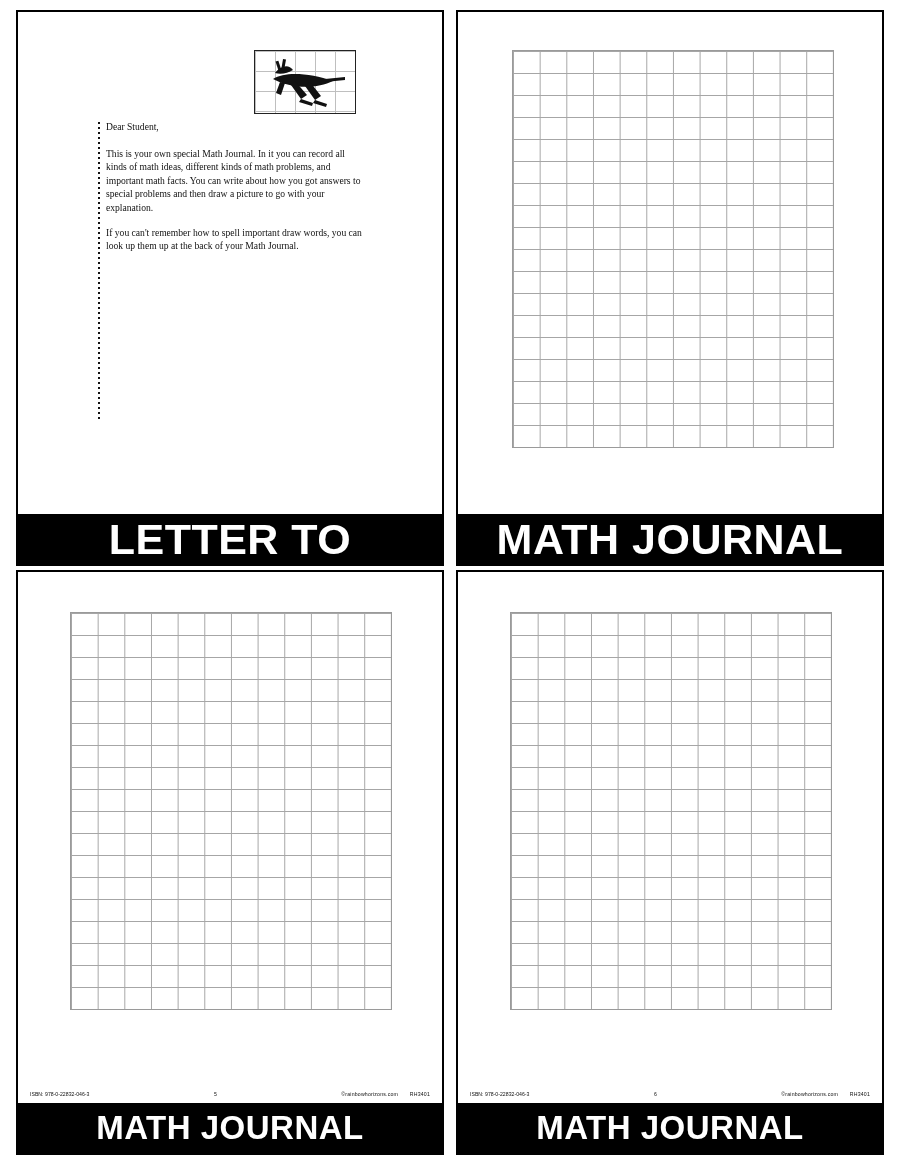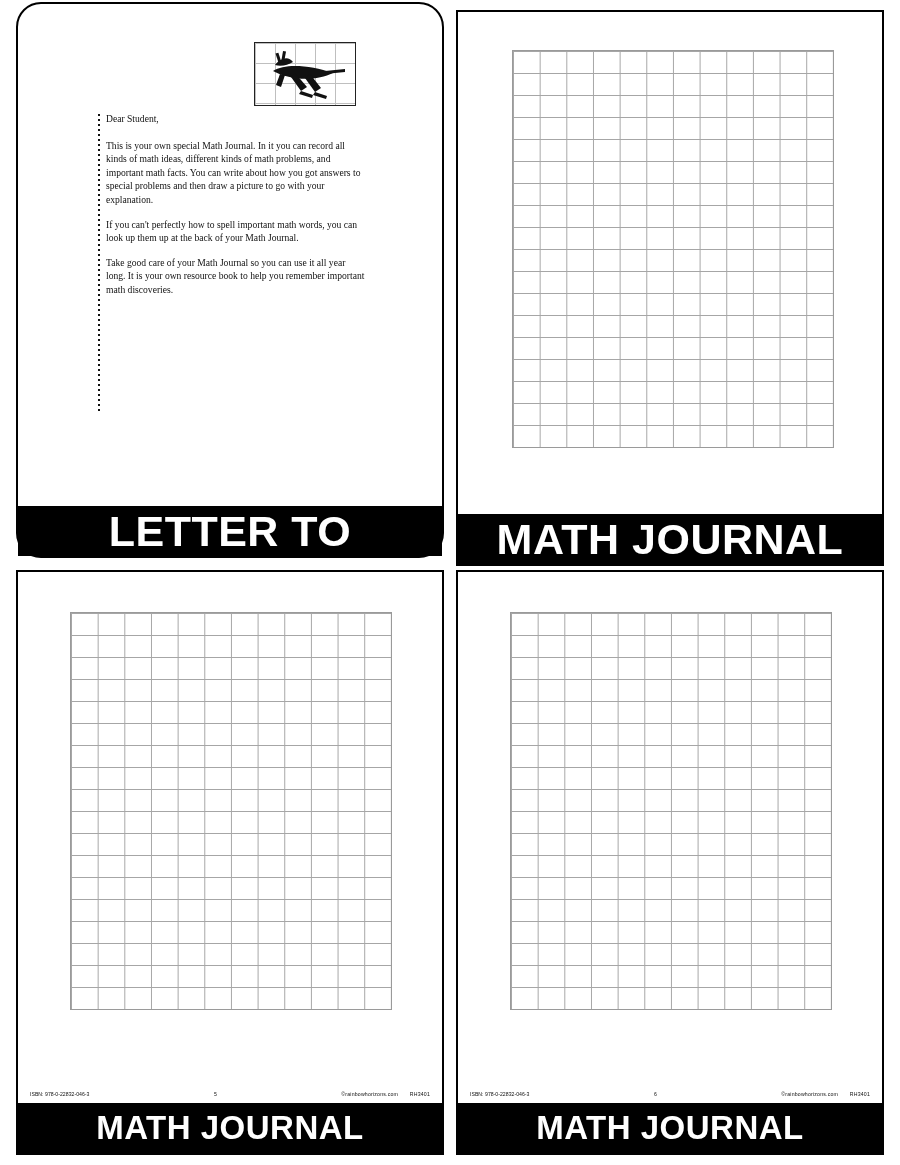--- a/index.html
+++ b/index.html
@@ -18,21 +18,21 @@
   .sheet {
     position: absolute;
     box-sizing: border-box;
     background: #ffffff;
     border: 2px solid #000000;
     display: flex;
     flex-direction: column;
   }
 
   
-  .q-tl { left: 16px;  top: 2px;  width: 428px; height: 556px; border-radius: 25px; }
+  .q-tl { left: 16px;  top: 10px;  width: 428px; height: 556px; }
   .q-tr { left: 456px; top: 10px;  width: 428px; height: 556px; }
   .q-bl { left: 16px;  top: 570px; width: 428px; height: 585px; }
   .q-br { left: 456px; top: 570px; width: 428px; height: 585px; }
 
   .page-body {
     flex: 1 1 auto;
     position: relative;
     overflow: hidden;
   }
 
@@ -163,22 +163,21 @@
           <path d="M60 49 L72 53 L71 56 L58 52 Z"></path>
           <path d="M70 28 L90 26 L90 29 L70 31 Z"></path>
         </g>
       </svg>
     </div>
 
     <div class="letter">
       <span class="dotline"></span>
       <p class="salutation">Dear Student,</p>
       <p>This is your own special Math Journal. In it you can record all kinds of math ideas, different kinds of math problems, and important math facts. You can write about how you got answers to special problems and then draw a picture to go with your explanation.</p>
-      <p>If you can't perfectly how to spell important math words, you can look up them up at the back of your Math Journal.</p>
-      <p>Take good care of your Math Journal so you can use it all year long. It is your own resource book to help you remember important math discoveries.</p>
+      <p>If you can't remember how to spell important draw words, you can look up them up at the back of your Math Journal.</p>
     </div>
 
   </div>
   <div class="caption-bar">LETTER TO STUDENTS</div>
 </div>
 
 <div class="sheet q-tr">
   <div class="page-body">
     <div class="grid grid-tr"></div>
   </div>

